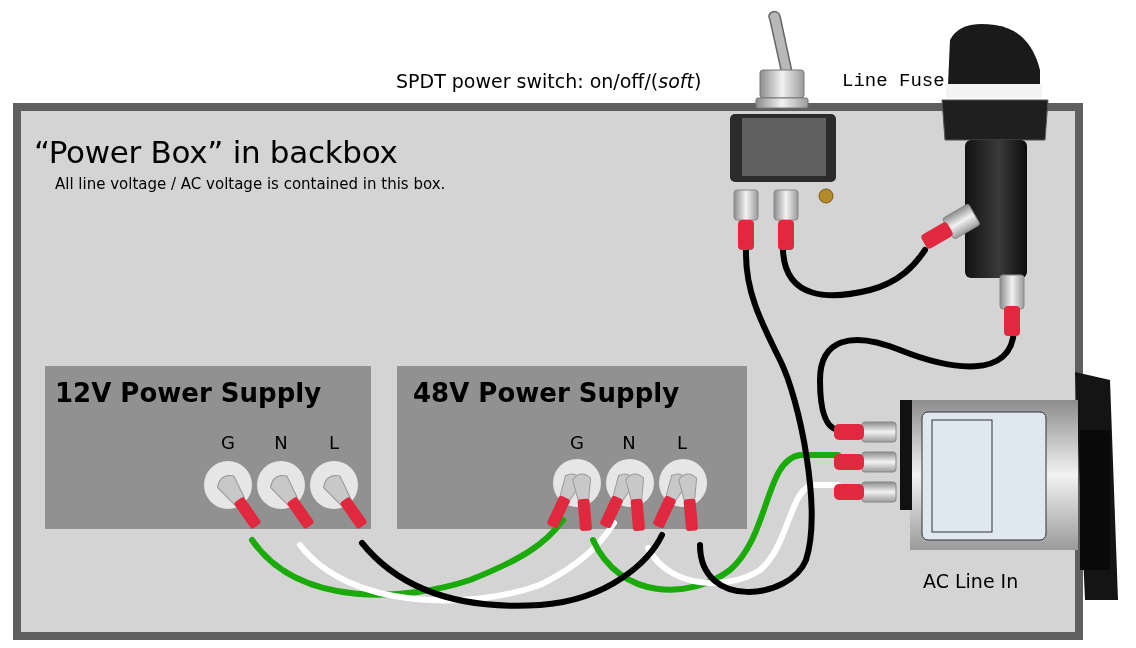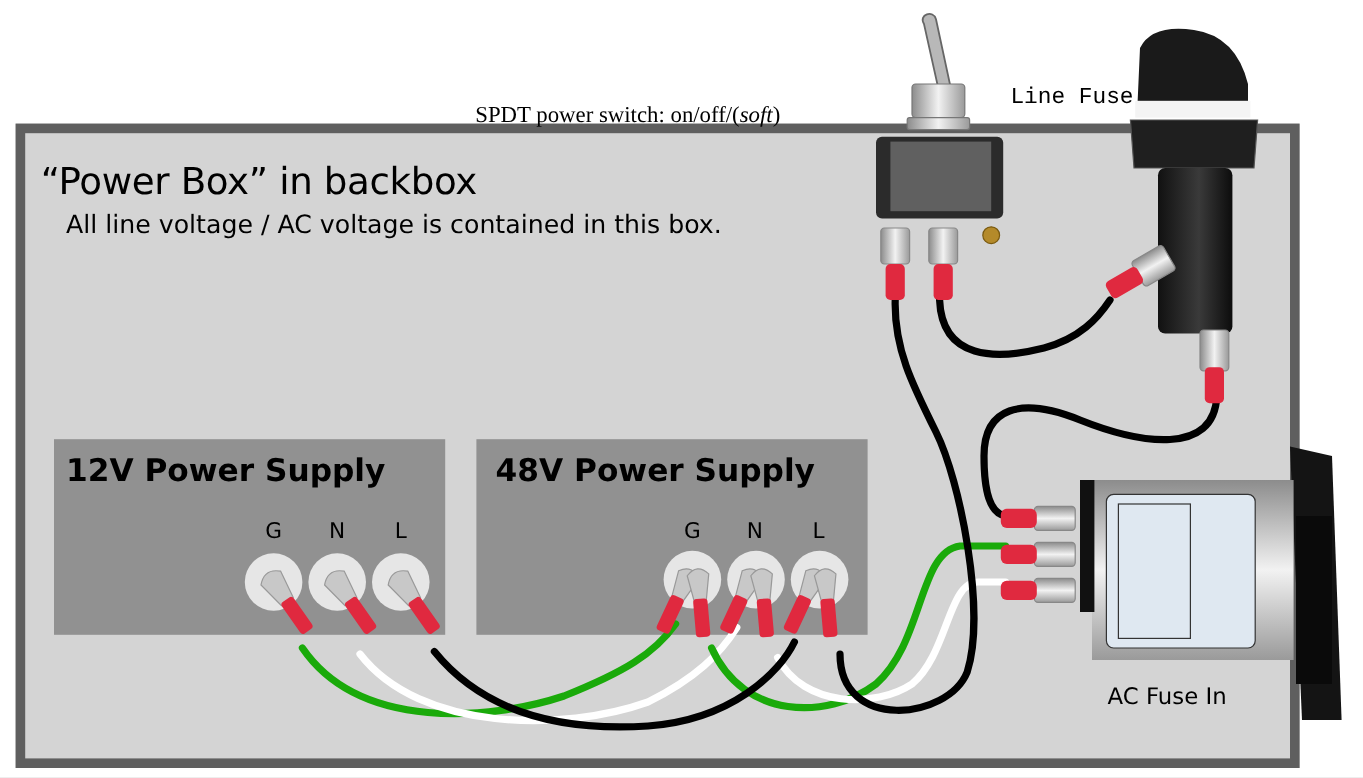--- a/index.html
+++ b/index.html
@@ -1,48 +1,48 @@
 <!DOCTYPE html>
 <html><head>
 <meta charset="utf-8">
 <style>
   html, body { margin: 0; padding: 0; }
   body { width: 1136px; height: 648px; background: #ffffff; position: relative; overflow: hidden;
          font-family: "DejaVu Sans", "Liberation Sans", sans-serif; color: #000; }
   .outer-box { position: absolute; left: 13px; top: 103px; width: 1054px; height: 521px;
                background: #d4d4d4; border: 8px solid #5f5f5f; }
   .title { position: absolute; left: 34px; top: 134px; font-size: 31px; font-weight: normal; letter-spacing: -0.3px; }
-  .subtitle { position: absolute; left: 55px; top: 175px; font-size: 21px; }
+  .subtitle { position: absolute; left: 55px; top: 175px; font-size: 15px; }
   .label { position: absolute; font-size: 19px; white-space: nowrap; }
   .label em { font-style: italic; }
   .psu { position: absolute; top: 366px; width: 326px; height: 163px; background: #919191; }
   .psu-title { position: absolute; left: 10px; top: 12px; font-size: 26px; font-weight: bold; }
   .term-label { position: absolute; top: 66px; font-size: 18px; width: 20px; text-align: center; }
   svg.layer { position: absolute; left: 0; top: 0; }
 </style>
 </head>
 <body>
 
 <div class="outer-box"></div>
 
 <div class="title">“Power Box” in backbox</div>
 <div class="subtitle">All line voltage / AC voltage is contained in this box.</div>
 
-<div class="label" style="left:396px; top:86px;font-family:Liberation Serif, serif;"><span>SPDT power switch: on/off/(</span><em>soft</em><span>)</span></div>
+<div class="label" style="left:396px; top:70px;"><span>SPDT power switch: on/off/(</span><em>soft</em><span>)</span></div>
 <div class="label" style="left:842px; top:70px;font-family:Liberation Mono, monospace;">Line Fuse</div>
-<div class="label" style="left:923px; top:570px;">AC Fuse In</div>
+<div class="label" style="left:923px; top:570px;">AC Line In</div>
 
 <div class="psu" style="left:45px;">
   <div class="psu-title">12V Power Supply</div>
   <div class="term-label" style="left:173px;">G</div>
   <div class="term-label" style="left:226px;">N</div>
   <div class="term-label" style="left:279px;">L</div>
 </div>
 
-<div class="psu" style="left:397px;">
+<div class="psu" style="left:397px;padding-left:24px;">
   <div class="psu-title" style="left:16px;">48V Power Supply</div>
   <div class="term-label" style="left:170px;">G</div>
   <div class="term-label" style="left:222px;">N</div>
   <div class="term-label" style="left:275px;">L</div>
 </div>
 
 <svg class="layer" width="1136" height="648" viewBox="0 0 1136 648">
   <defs>
     <linearGradient id="metal" x1="0" y1="0" x2="1" y2="0">
       <stop offset="0" stop-color="#8c8c8c"></stop>

